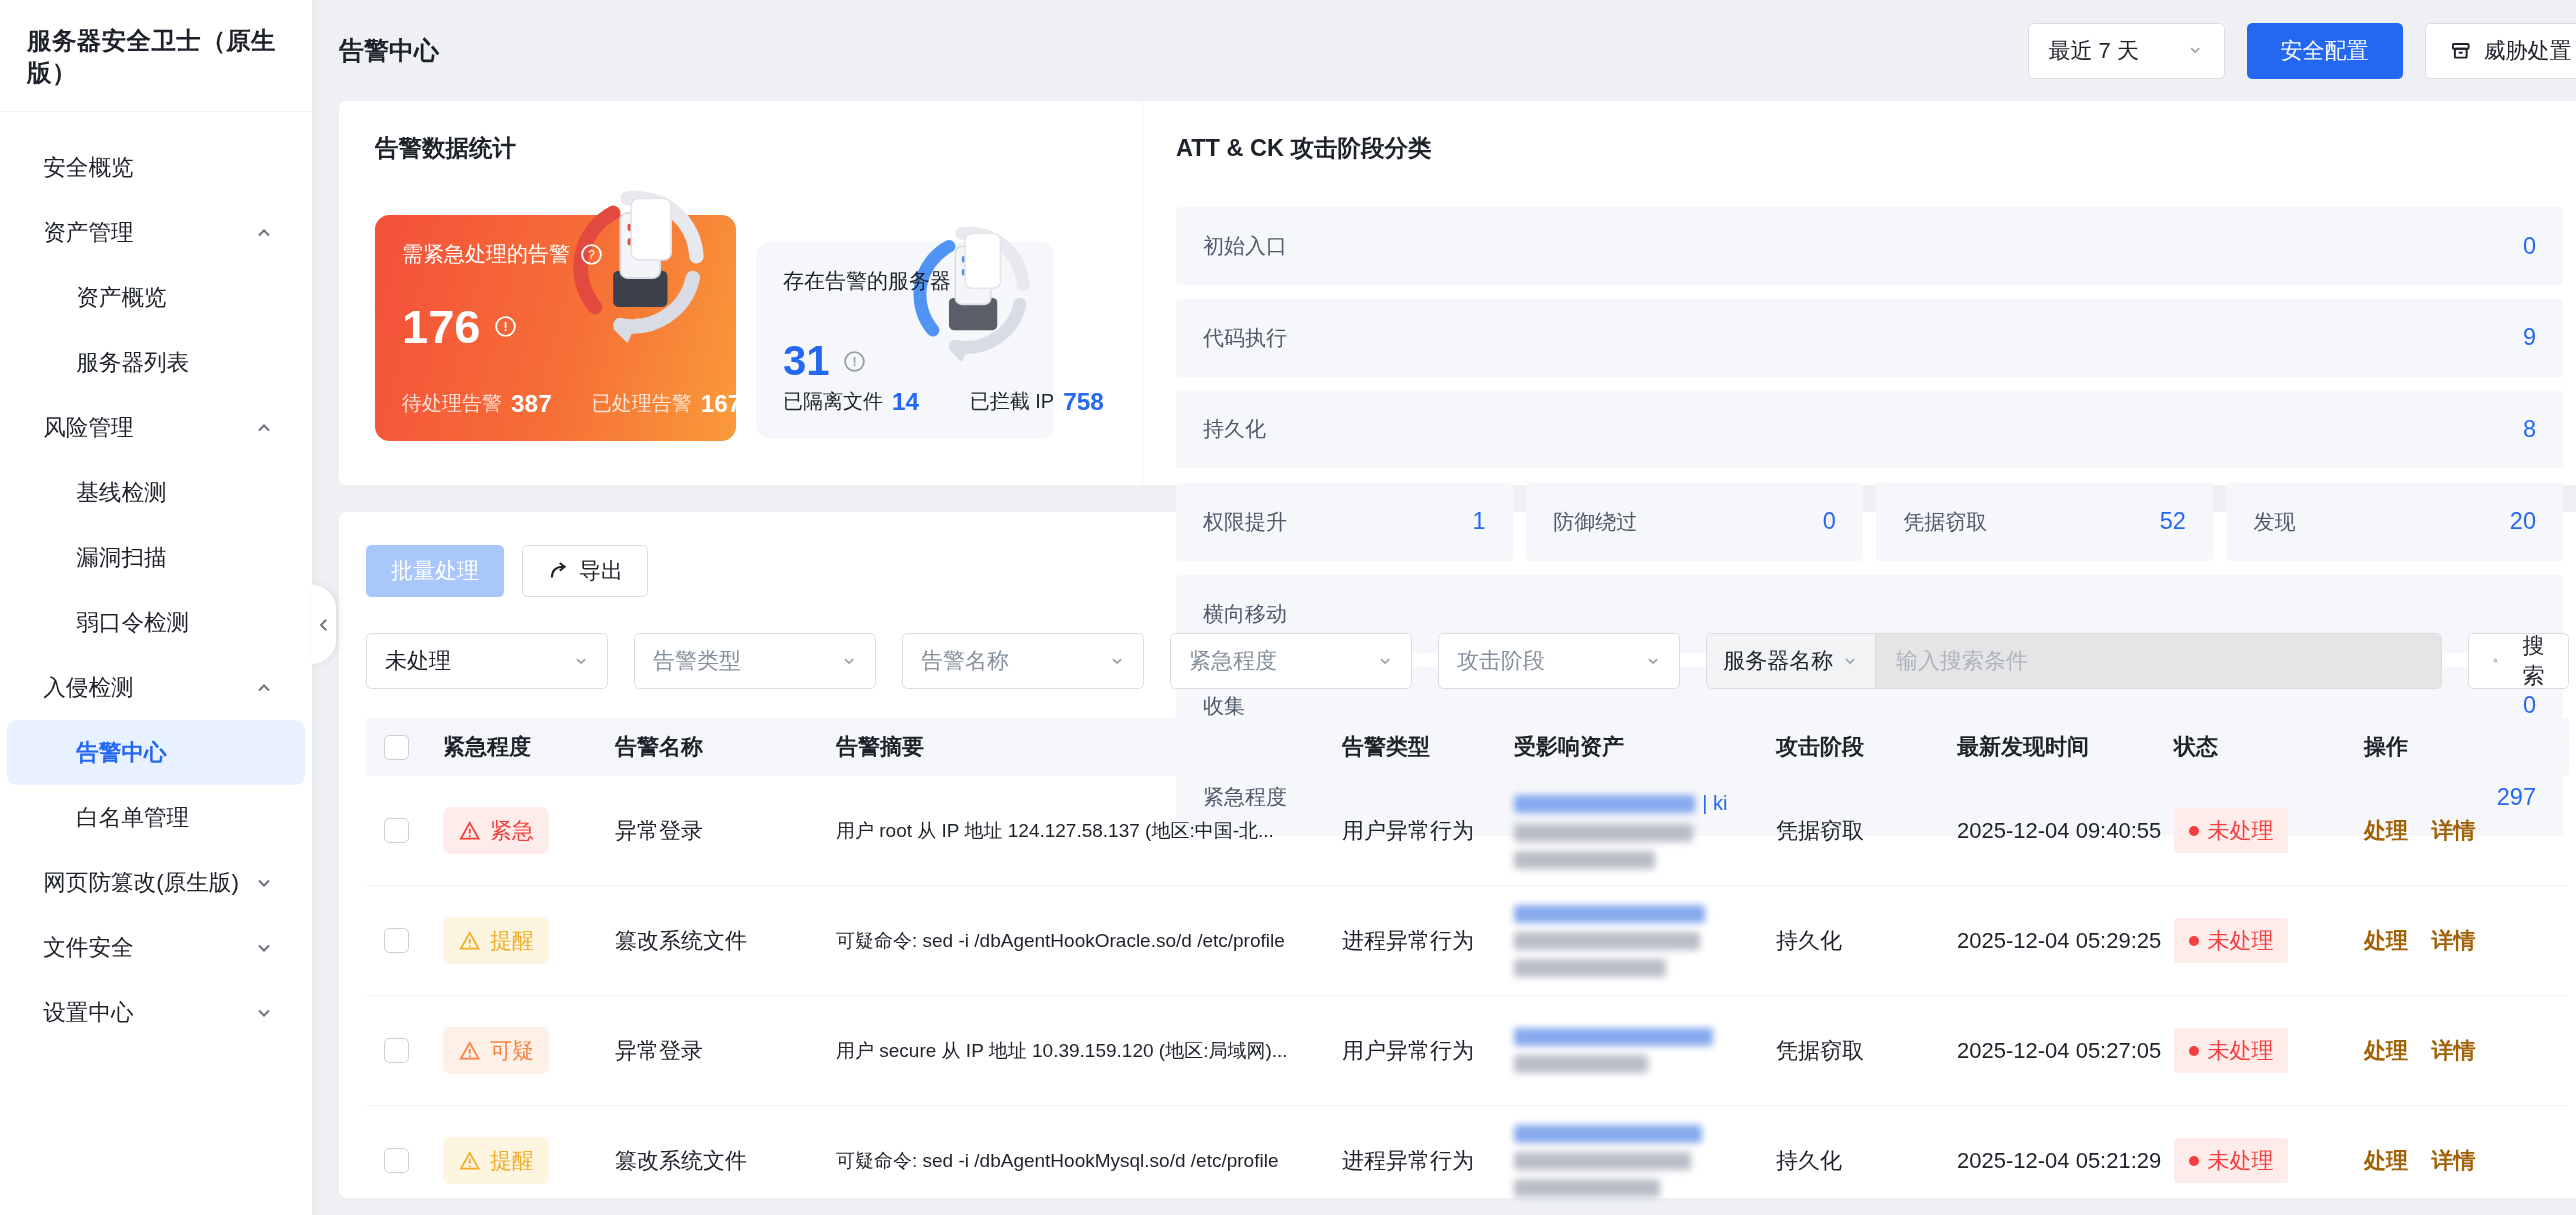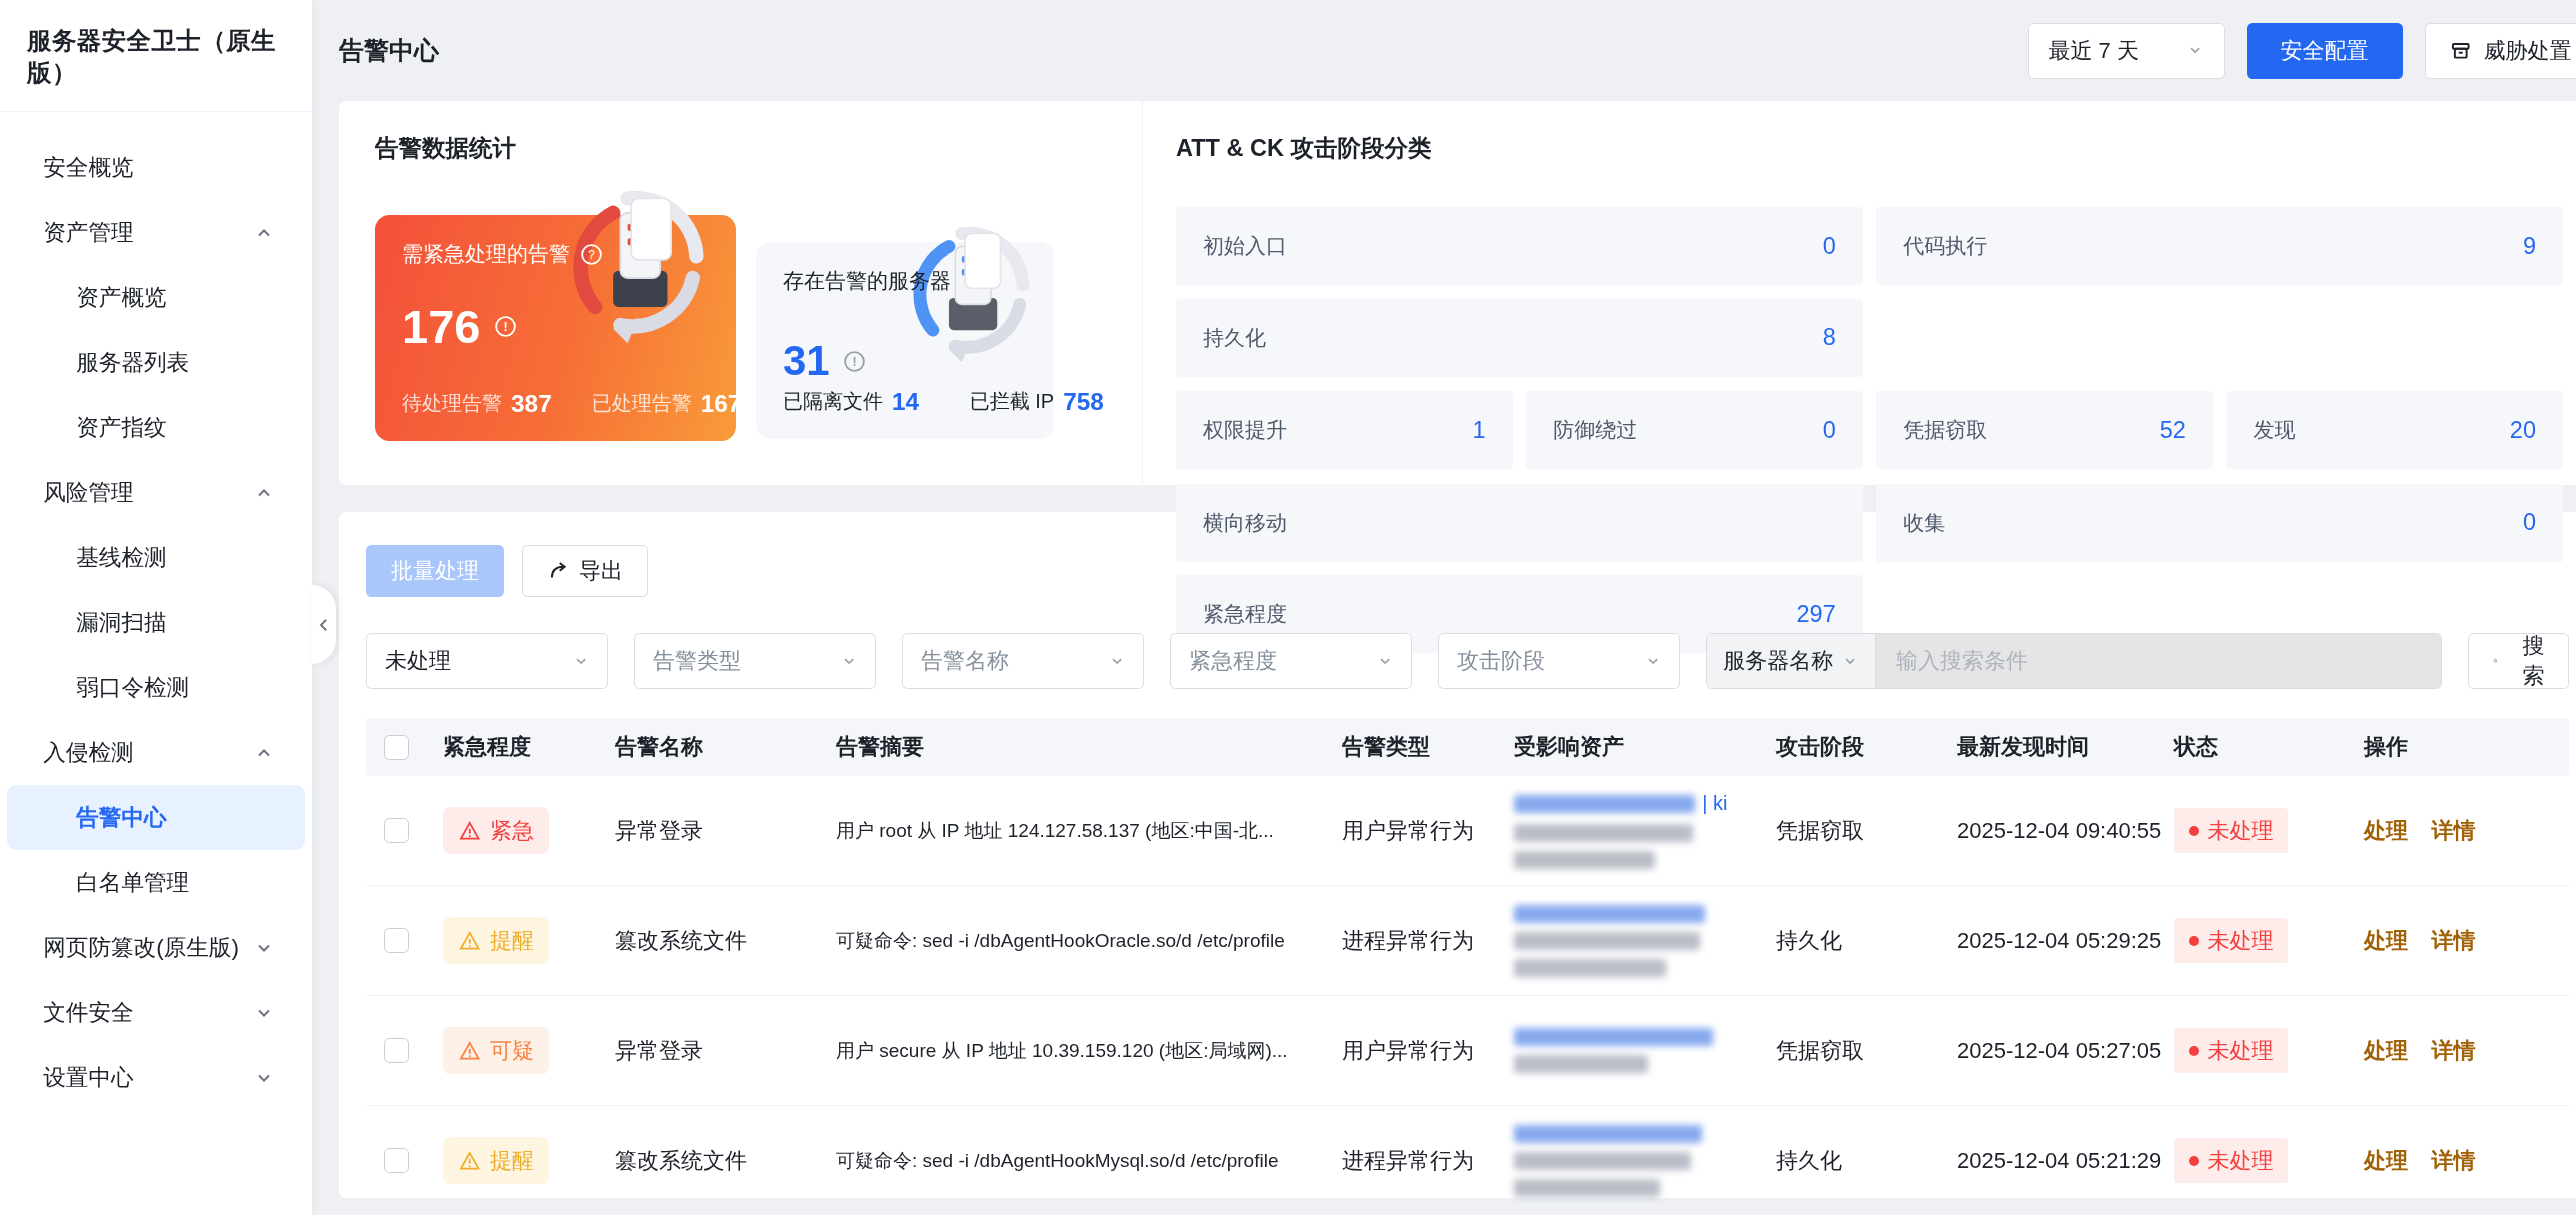--- a/index.html
+++ b/index.html
@@ -70,21 +70,21 @@
   .server .stat-footer b { color:#2468f2; }
   .vdiv { width:0.9px; height:22px; background:rgba(255,255,255,.5); margin:0 11px; }
   .server .vdiv { background:#d9dce3; margin:0 16.3px; }
   .info-i { width:25px; height:25px; }
   .illus { position:absolute; pointer-events:none; }
   .urgent .illus { right:7.2px; top:-42px; width:181px; height:181px; }
   .server .illus { right:1.8px; top:-31px; width:161px; height:161px; }
   
   .attack-grid { margin-top:43px; display:flex; flex-direction:column; gap:14.5px; }
   .attack-row { display:grid; gap:13.5px; }
-  .cols3 { grid-template-columns:repeat(2,1fr); }
+  .cols3 { grid-template-columns:repeat(1,1fr); }
   .cols4 { grid-template-columns:repeat(4,1fr); }
   .attack-cell { height:78px; background:#f6f7fa; border-radius:3.6px; display:flex;
                  align-items:center; justify-content:space-between; padding:0 27px; cursor:pointer; }
   .attack-cell .al { font-size:21px; color:#4e5969; }
   .attack-cell .av { font-size:23.5px; color:#2468f2; }
   
   .table-card { padding:33px 27px 0 27px; height:686px; }
   .toolbar { display:flex; gap:18px; }
   .btn-batch { height:52px; padding:0 25px; background:#a9c7fb; color:#fff; }
   .btn-export { height:52px; padding:0 23.5px; gap:9px; }
@@ -146,23 +146,20 @@
         <svg class="chev up" viewBox="0 0 24 24">
           <polyline points="6,9 12,15 18,9"></polyline>
         </svg>
       </div>
     <div class="nav-item sub">
         <span class="lbl">资产概览</span>
       </div>
     <div class="nav-item sub">
         <span class="lbl">服务器列表</span>
       </div>
-    <div class="nav-item sub">
-        <span class="lbl">资产指纹</span>
-      </div>
     <div class="nav-item group">
         <span class="lbl">风险管理</span>
         <svg class="chev up" viewBox="0 0 24 24">
           <polyline points="6,9 12,15 18,9"></polyline>
         </svg>
       </div>
     <div class="nav-item sub">
         <span class="lbl">基线检测</span>
       </div>
     <div class="nav-item sub">

